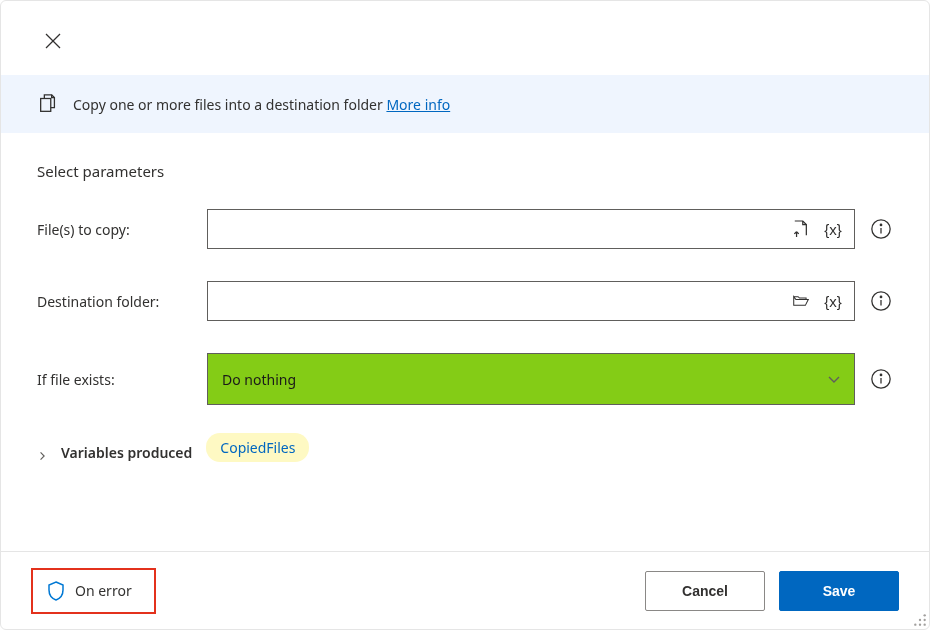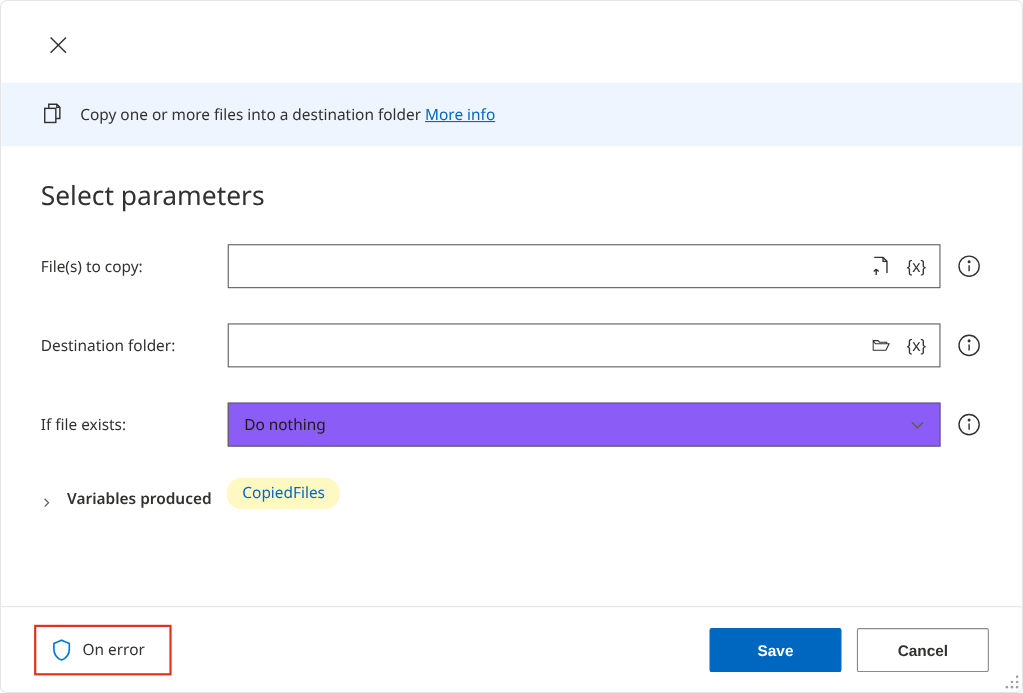--- a/index.html
+++ b/index.html
@@ -50,21 +50,21 @@
     font-size: 14px;
     text-align: center;
   }
   .info-banner .banner-text { }
   .info-banner a { color: #0067c0; text-decoration: underline; }
 
   .content {
     padding: 28px 36px 0 36px;
   }
   .section-title {
-    font-size: 24px;
+    font-size: 15px;
     font-weight: 400;
     color: #323130;
     margin-bottom: 28px;
   }
 
   .form-row {
     display: flex;
     align-items: center;
     margin-bottom: 32px;
     margin-top: 16px;
@@ -83,23 +83,23 @@
     width: 100%;
     height: 40px;
     border: 1px solid #605e5c;
     background: #ffffff;
     font-size: 14px;
     padding: 0 70px 0 12px;
     outline: none;
   }
   .dropdown-input {
     width: 100%;
-    height: 40px;
+    height: 52px;
     border: 1px solid #605e5c;
-    background: #8b5cf6;
+    background: #84cc16;
     font-size: 14px;
     padding: 0 40px 0 14px;
     display: flex;
     align-items: center;
     cursor: pointer;
   }
   .input-adornments {
     position: absolute;
     right: 8px;
     top: 0;
@@ -335,22 +335,22 @@
 </div>
 
 <div class="footer">
   <div class="on-error-box">
     <svg class="shield" width="18" height="20" viewBox="0 0 18 20" fill="none" stroke="currentColor" stroke-width="1.5">
       <path d="M9 1 L16 4 V9 C16 14 13 17.5 9 19 C5 17.5 2 14 2 9 V4 Z"></path>
     </svg>
     <span class="label">On error</span>
   </div>
   <div class="footer-actions">
+    <button class="btn btn-secondary">Cancel</button>
     <button class="btn btn-primary">Save</button>
-    <button class="btn btn-secondary">Cancel</button>
   </div>
   <svg class="resize-grip" viewBox="0 0 12 12">
     <circle cx="10" cy="2" r="1" fill="currentColor"></circle>
     <circle cx="10" cy="6" r="1" fill="currentColor"></circle>
     <circle cx="6" cy="6" r="1" fill="currentColor"></circle>
     <circle cx="10" cy="10" r="1" fill="currentColor"></circle>
     <circle cx="6" cy="10" r="1" fill="currentColor"></circle>
     <circle cx="2" cy="10" r="1" fill="currentColor"></circle>
   </svg>
 </div>

